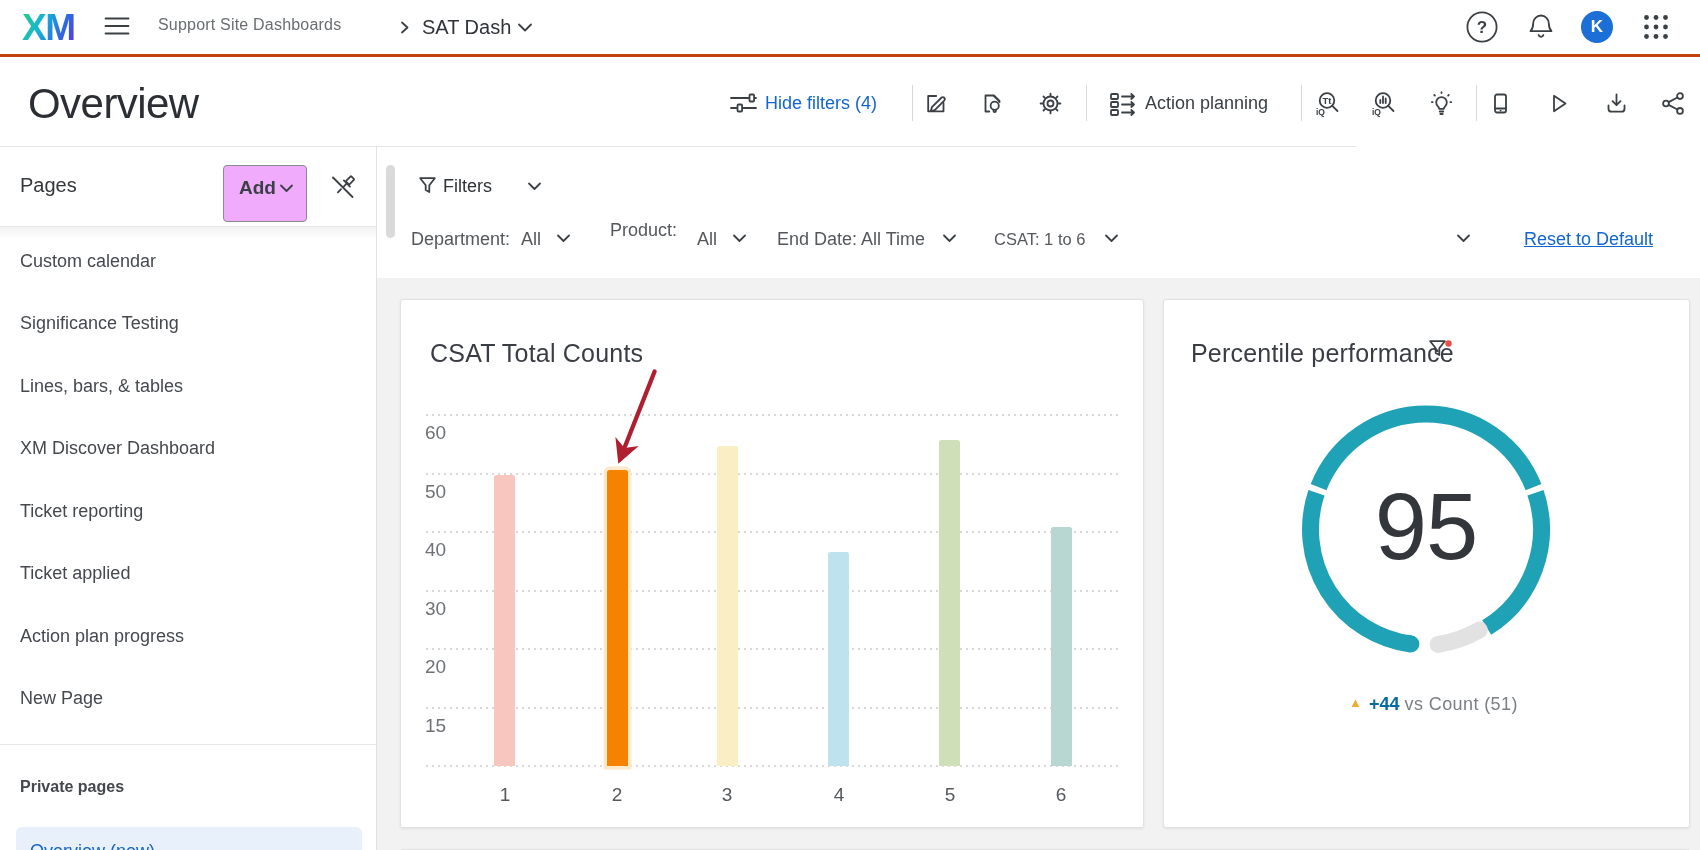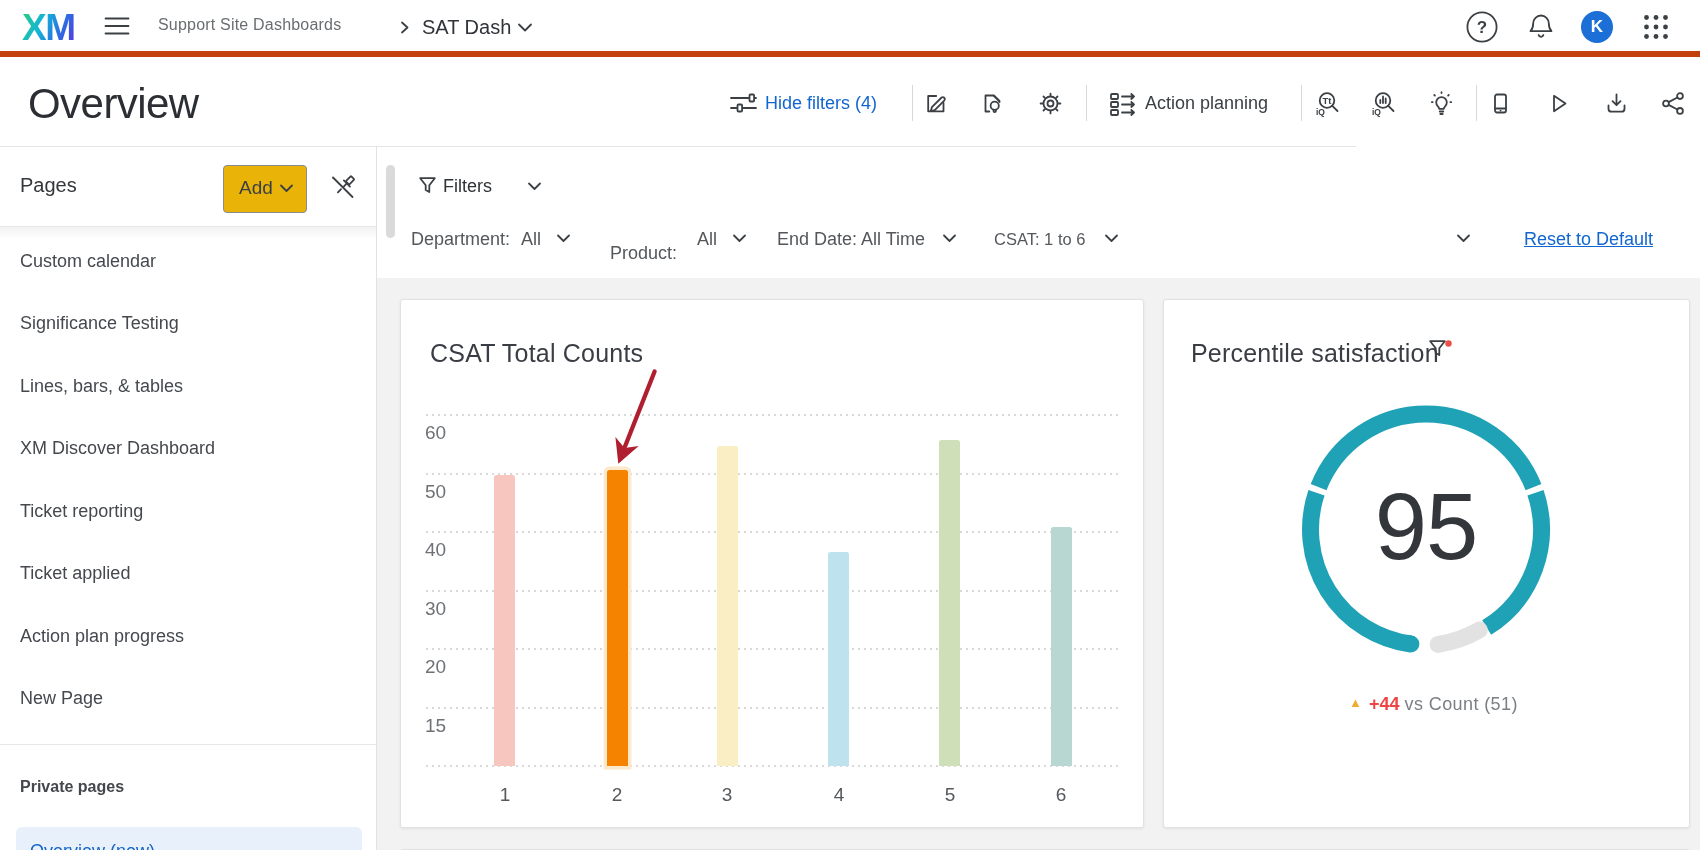--- a/index.html
+++ b/index.html
@@ -3,35 +3,35 @@
 <meta charset="utf-8">
 <style>
   * { margin:0; padding:0; box-sizing:border-box; }
   html,body { width:1700px; height:850px; overflow:hidden; }
   body { font-family:"Liberation Sans", sans-serif; background:#fff; position:relative; }
   .abs { position:absolute; }
   .ic { position:absolute; }
   .ic path, .ic rect, .ic circle, .ic line { fill:none; stroke:#3b4045; stroke-width:1.8; stroke-linecap:round; stroke-linejoin:round; }
   .fil { fill:#3b4045 !important; stroke:none !important; }
   
-  #nav { position:absolute; left:0; top:0; width:1700px; height:57px; background:#fff; border-bottom:6px solid #c2410c; }
+  #nav { position:absolute; left:0; top:0; width:1700px; height:57px; background:#fff; border-bottom:3px solid #c2410c; }
   #logo { position:absolute; left:22px; top:7px; font-size:37px; font-weight:bold; letter-spacing:-1.5px;
     background:linear-gradient(115deg,#29d07d 2%,#14b4d9 38%,#2b6de1 68%,#5e33db 98%);
     -webkit-background-clip:text; background-clip:text; color:transparent; }
   .crumb1 { position:absolute; left:158px; top:16px; font-size:16px; color:#6a6e71; letter-spacing:0.2px; }
   .crumb2 { position:absolute; left:422px; top:16px; font-size:20px; color:#303439; }
   
   #titleband { position:absolute; left:0; top:57px; width:1356px; height:90px; background:#fff; border-bottom:1px solid #e5e5e6; }
   #ovtitle { position:absolute; left:28px; top:23px; font-size:42px; color:#2b2e33; letter-spacing:-0.55px; }
   .tbsep { position:absolute; top:28px; width:1px; height:36px; background:#d8d8d9; }
   .tbtext { position:absolute; top:36px; font-size:18px; color:#3b4045; }
   
   #sidebar { position:absolute; left:0; top:147px; width:377px; height:703px; background:#fff; border-right:1px solid #e2e2e3; }
   #pageshdr { position:absolute; left:20px; top:27px; font-size:20px; color:#33363a; }
-  #addbtn { position:absolute; left:223px; top:18px; width:84px; height:48px; border:1px solid #898c8f; border-radius:4px; background:#eab308; }
+  #addbtn { position:absolute; left:223px; top:18px; width:84px; height:57px; border:1px solid #898c8f; border-radius:4px; background:#f0abfc;font-weight:bold; }
   #addbtn span { position:absolute; left:15px; top:11px; font-size:19px; color:#3b4045; }
   #sbdivider1 { position:absolute; left:0; top:79px; width:376px; height:1px; background:#e7e7e8; }
   #sbshadow { position:absolute; left:0; top:80px; width:376px; height:12px; background:linear-gradient(to bottom, rgba(0,0,0,0.05), rgba(0,0,0,0)); }
   .sbitem { position:absolute; left:20px; font-size:18px; color:#45494e; }
   #sbdivider2 { position:absolute; left:0; top:597px; width:376px; height:1px; background:#e7e7e8; }
   #privhdr { position:absolute; left:20px; top:631px; font-size:16px; font-weight:bold; color:#44474b; }
   #activerow { position:absolute; left:16px; top:680px; width:346px; height:44px; background:#e8f0fb; border-radius:6px; }
   #activerow span { position:absolute; left:14px; top:14px; font-size:18px; color:#1465c8; }
   
   #content { position:absolute; left:377px; top:147px; width:1323px; height:703px; background:#f2f2f2; }
@@ -224,21 +224,21 @@
     <div class="fl fld" style="left:66px;top:29px;font-weight:normal">Filters</div>
     <svg class="ic" style="left:150px;top:35px" width="15" height="9" viewBox="0 0 15 9">
         <path d="M2 1.5 L7.5 7 L13 1.5" stroke-width="2"></path>
       </svg>
 
     <div class="fl" style="left:34px;top:82px">Department:</div>
     <div class="fl" style="left:144px;top:82px">All</div>
     <svg class="ic" style="left:179px;top:87px" width="15" height="9" viewBox="0 0 15 9">
         <path d="M2 1.5 L7.5 7 L13 1.5" stroke-width="2" stroke="#54575b"></path>
       </svg>
-    <div class="fl" style="left:233px;top:96px">Product:</div>
+    <div class="fl" style="left:233px;top:73px">Product:</div>
     <div class="fl" style="left:320px;top:82px">All</div>
     <svg class="ic" style="left:355px;top:87px" width="15" height="9" viewBox="0 0 15 9">
         <path d="M2 1.5 L7.5 7 L13 1.5" stroke-width="2" stroke="#54575b"></path>
       </svg>
     <div class="fl" style="left:400px;top:82px">End Date: All Time</div>
     <svg class="ic" style="left:565px;top:87px" width="15" height="9" viewBox="0 0 15 9">
         <path d="M2 1.5 L7.5 7 L13 1.5" stroke-width="2" stroke="#54575b"></path>
       </svg>
     <div class="fl" style="left:617px;top:83px;font-size:16.5px">CSAT: 1 to 6</div>
     <svg class="ic" style="left:727px;top:87px" width="15" height="9" viewBox="0 0 15 9">
@@ -281,35 +281,35 @@
     <div class="xlab" style="left:529px">5</div>
     <div class="xlab" style="left:640px">6</div>
 
     <svg class="abs" style="left:200px;top:60px" width="80" height="120" viewBox="0 0 80 120">
       <path d="M53.6 11.5 L24 86.5" stroke="#b01f30" stroke-width="4.3" stroke-linecap="round" fill="none"></path>
       <path d="M17.3 103.8 L14.4 76.9 L23.5 88 L37.7 86.1 Z" fill="#b01f30"></path>
     </svg>
   </div>
 
   <div class="card" id="card2" style="left:786px;top:152px;width:527px;height:529px">
-    <div class="cardtitle" style="left:27px;top:39px">Percentile satisfaction</div>
+    <div class="cardtitle" style="left:27px;top:39px">Percentile performance</div>
     <svg class="ic" style="left:265px;top:40px" width="24" height="21" viewBox="0 0 24 21">
       <path d="M1.2 1.2 H15.8 L10.3 8.2 V15 L6.7 13 V8.2 Z" stroke="#2f3236" stroke-width="1.9"></path>
       <circle cx="19.5" cy="3.5" r="3.2" style="fill:#ee4e45 !important;stroke:none !important"></circle>
     </svg>
 
     <svg class="abs" style="left:0px;top:0px" width="527" height="529" viewBox="0 0 527 529">
       <g fill="none" stroke="#1fa2b5" stroke-width="17">
         <path d="M 246.9 344 A 115.5 115.5 0 0 1 152.5 192.8"></path>
         <path d="M 154.6 187.2 A 115.5 115.5 0 0 1 369.5 187.2"></path>
         <path d="M 371.5 192.8 A 115.5 115.5 0 0 1 322.7 327.6"></path>
       </g>
       <circle cx="246.9" cy="344" r="8.5" fill="#1fa2b5"></circle>
       <path d="M 315.3 330 A 115.5 115.5 0 0 1 274.1 344.4" fill="none" stroke="#e2e2e2" stroke-width="17" stroke-linecap="round"></path>
     </svg>
     <div class="abs gtxt" style="left:162px;top:180px;width:200px;font-size:94px;color:#33373c;letter-spacing:-1px;line-height:1">95</div>
 
     <div class="abs" style="left:185px;top:395px;width:14px;height:14px;color:#f0ad2d;font-size:13px">▲</div>
-    <div class="abs" style="left:205px;top:394px;font-size:18px"><b style="color:#ef4444">+44</b> <span style="color:#7b7f83;letter-spacing:0.4px">vs Count (51)</span></div>
+    <div class="abs" style="left:205px;top:394px;font-size:18px"><b style="color:#0369a1">+44</b> <span style="color:#7b7f83;letter-spacing:0.4px">vs Count (51)</span></div>
   </div>
 
   <div class="card" style="left:23px;top:702px;width:1290px;height:30px;border-radius:3px 3px 0 0"></div>
 </div>
 
 </body></html>

